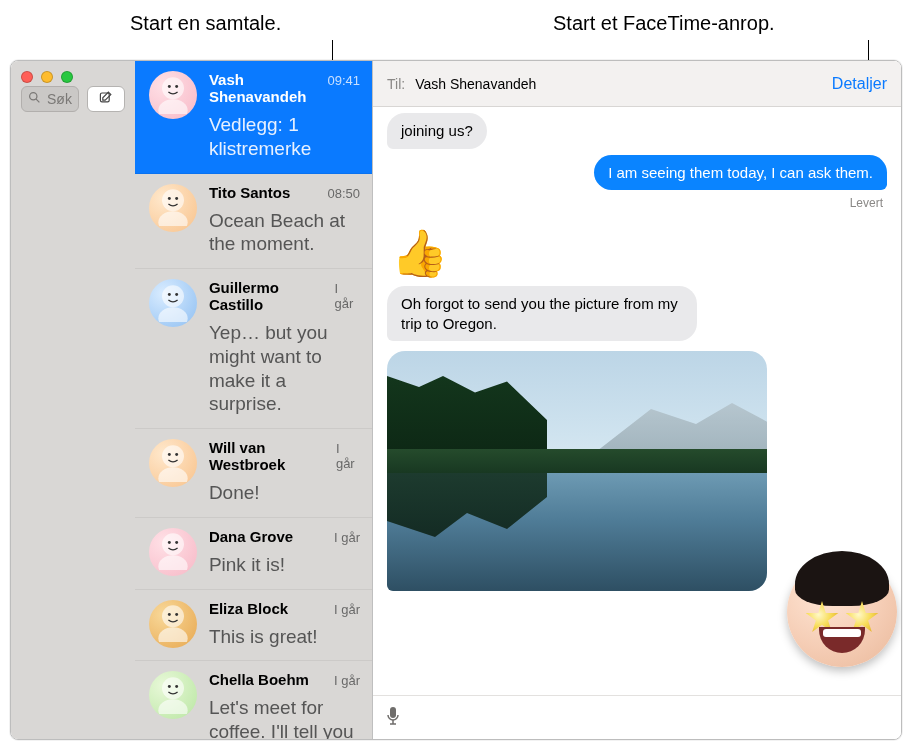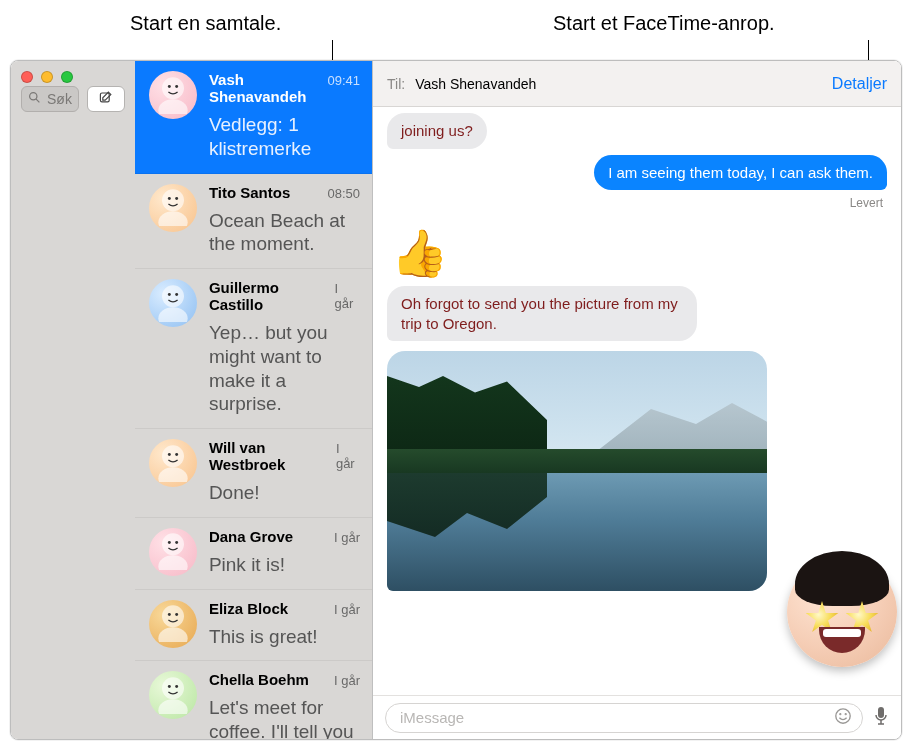--- a/index.html
+++ b/index.html
@@ -162,21 +162,21 @@
 
   .bubble {
     max-width: 310px;
     padding: 8px 14px;
     border-radius: 18px;
     font-size: 15px;
     line-height: 1.3;
     position:relative;
   }
   .bubble.gray {
-    background:#e9e9eb; color:#7f1d1d;
+    background:#e9e9eb; color:#000000;
     align-self:flex-start;
     border-bottom-left-radius: 6px;
   }
   .bubble.blue {
     background:#0a84ff; color:#fff;
     align-self:flex-end;
     border-bottom-right-radius: 6px;
   }
   .receipt {
     align-self:flex-end;
@@ -484,31 +484,20 @@
       <div class="sticker">
         <div class="hair"></div>
         <div class="eye el"></div>
         <div class="eye er"></div>
         <div class="mouth"></div>
         <div class="teeth"></div>
       </div>
     </div>
 
     <div class="input-bar">
-      <div class="input-field">
-        <span>iMessage</span>
-        <span class="emoji-icon">
-          <svg viewBox="0 0 20 20">
-              <circle cx="10" cy="10" r="8"></circle>
-              <circle cx="7" cy="8" r="0.5" fill="#9a9896"></circle>
-              <circle cx="13" cy="8" r="0.5" fill="#9a9896"></circle>
-              <path d="M6 12 q4 4 8 0"></path>
-            </svg>
-        </span>
-      </div>
       <span class="mic">
         <svg viewBox="0 0 16 20">
             <rect x="5" y="1" width="6" height="11" rx="3"></rect>
             <path d="M3 9 a5 5 0 0 0 10 0" fill="none" stroke="#6f6d6b" stroke-width="1.5"></path>
             <line x1="8" y1="14" x2="8" y2="18" stroke="#6f6d6b" stroke-width="1.5"></line>
             <line x1="5" y1="18" x2="11" y2="18" stroke="#6f6d6b" stroke-width="1.5"></line>
           </svg>
       </span>
     </div>
   </div>

